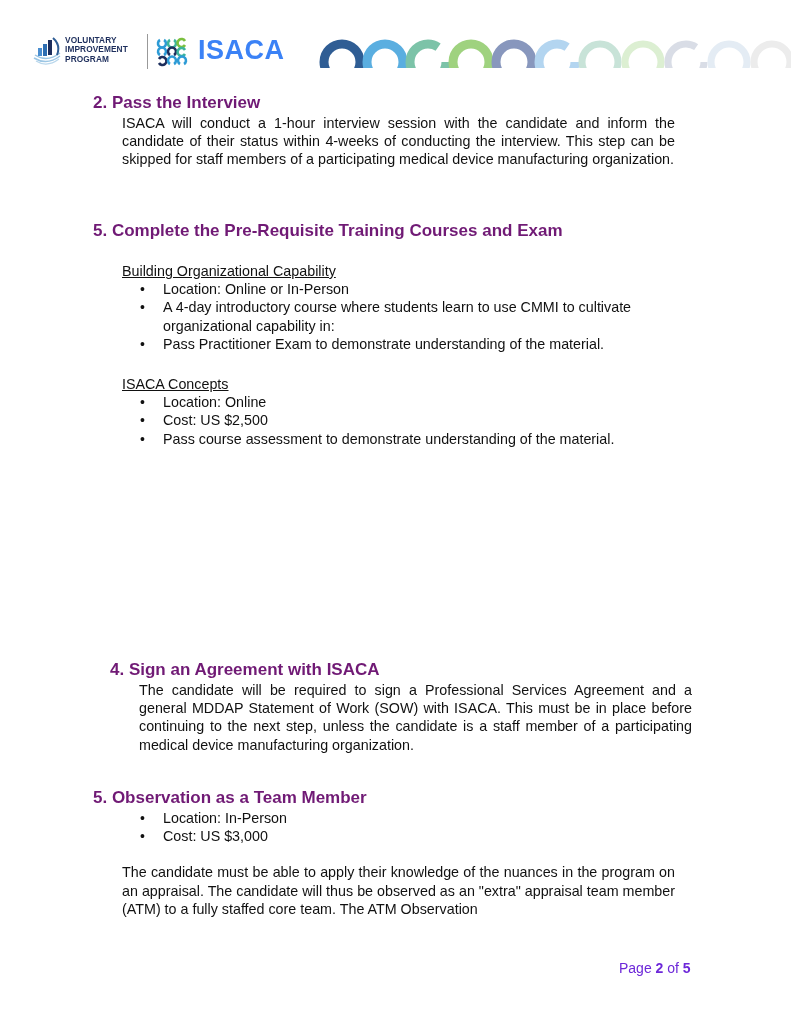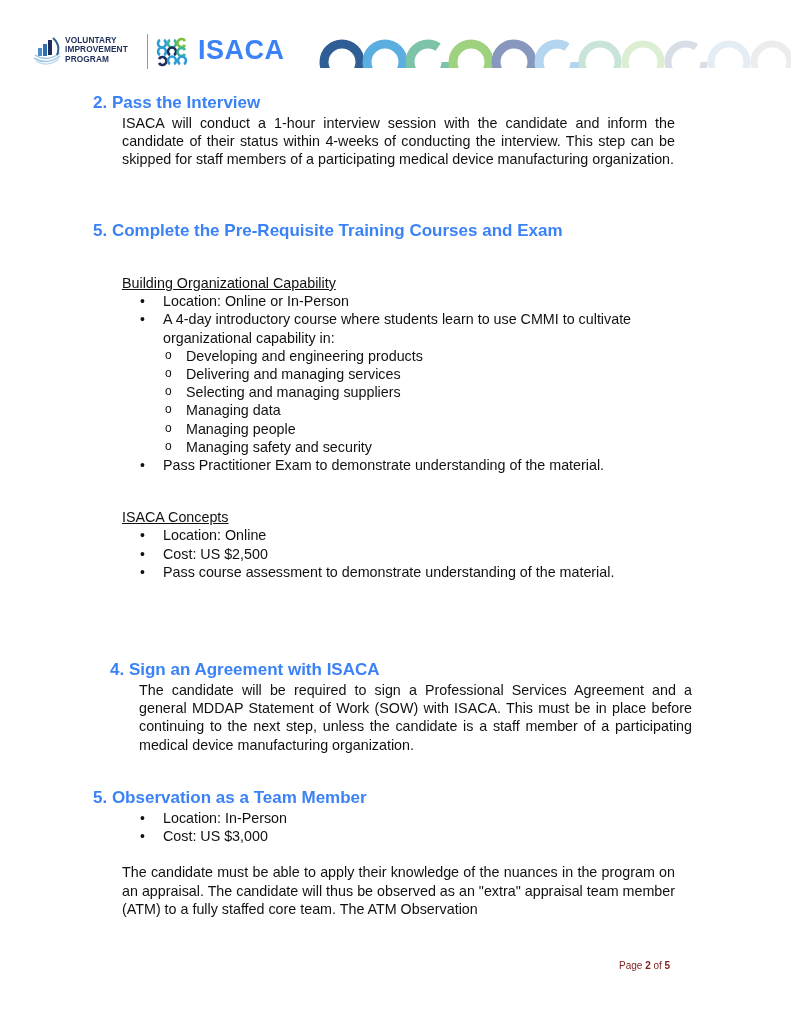--- a/index.html
+++ b/index.html
@@ -10,31 +10,31 @@
   .vip-icon { position: absolute; left: 0; top: 2px; width: 30px; height: 30px; }
   .vip-text { position: absolute; left: 33px; top: 3px; font-size: 8.3px; font-weight: bold;
               color: #1d2e5c; line-height: 9.4px; letter-spacing: 0.1px; }
   .logo-divider { position: absolute; left: 143px; top: 34px; width: 1px; height: 35px; background: #999; }
   .isaca-logo { position: absolute; left: 152px; top: 35px; width: 140px; height: 32px; }
   .isaca-mark { position: absolute; left: 0; top: 0; width: 36px; height: 32px; }
   .isaca-word { position: absolute; left: 42px; top: 0px; font-size: 27px; font-weight: bold; color: #3b82f6; letter-spacing: 0.5px; }
   .rings { position: absolute; left: 310px; top: 28px; width: 481px; height: 40px; overflow: hidden; }
 
   .content { position: absolute; left: 93px; top: 92px; width: 582px; }
-  h2 { margin: 0; font-size: 17px; font-weight: bold; color: #3b82f6; line-height: 22px; }
+  h2 { margin: 0; font-size: 17px; font-weight: bold; color: #701a75; line-height: 22px; }
   .para { margin: 0 0 0 29px; font-size: 14.3px; line-height: 18.2px; text-align: justify; }
-  .sub-title { margin: 16px 0 0 29px; font-size: 14.3px; line-height: 18.2px; text-decoration: underline; }
+  .sub-title { margin: 4px 0 0 29px; font-size: 14.3px; line-height: 18.2px; text-decoration: underline; }
   ul.bul { list-style: none; margin: 0; padding: 0 0 0 70px; }
   ul.bul > li { position: relative; font-size: 14.3px; line-height: 18.2px; }
   ul.bul > li::before { content: "•"; position: absolute; left: -23px; top: 0; font-size: 14px; }
   ul.circ { list-style: none; margin: 0; padding: 0 0 0 23px; }
   ul.circ > li { position: relative; font-size: 14.3px; line-height: 18.2px; }
   ul.circ > li::before { content: "o"; position: absolute; left: -21px; top: -1px; font-size: 12px; }
   .sec { position: absolute; left: 0; width: 582px; }
-  .footer { position: absolute; left: 619px; top: 960px; font-size: 10px; color: #7f1d1d; }
+  .footer { position: absolute; left: 619px; top: 960px; font-size: 14px; color: #6d28d9; }
   .footer b { font-weight: bold; }
 </style>
 </head>
 <body>
 
 <div class="header">
   <div class="vip-logo">
     <svg class="vip-icon" viewBox="0 0 30 30">
       <path d="M3 20 Q15 28 28 18" stroke="#9cc6e4" stroke-width="1.5" fill="none"></path>
       <path d="M2 23 Q15 31 28 21" stroke="#9cc6e4" stroke-width="1.5" fill="none"></path>
@@ -90,28 +90,20 @@
   </div>
 
   <div class="sec" style="top:128px;">
     <h2>5. Complete the Pre-Requisite Training Courses and Exam</h2>
     <div style="height:16px;"></div>
     <div class="sub-title">Building Organizational Capability</div>
     <ul class="bul">
       <li>Location: Online or In-Person</li>
       <li>
         <span>A 4-day introductory course where students learn to use CMMI to cultivate organizational capability in:</span>
-        <ul class="circ">
-          <li>Developing and engineering products</li>
-          <li>Delivering and managing services</li>
-          <li>Selecting and managing suppliers</li>
-          <li>Managing data</li>
-          <li>Managing people</li>
-          <li>Managing safety and security</li>
-        </ul>
       </li>
       <li>Pass Practitioner Exam to demonstrate understanding of the material.</li>
     </ul>
     <div style="height:18px;"></div>
     <div class="sub-title">ISACA Concepts</div>
     <ul class="bul">
       <li>Location: Online</li>
       <li>Cost: US $2,500</li>
       <li>Pass course assessment to demonstrate understanding of the material.</li>
     </ul>

